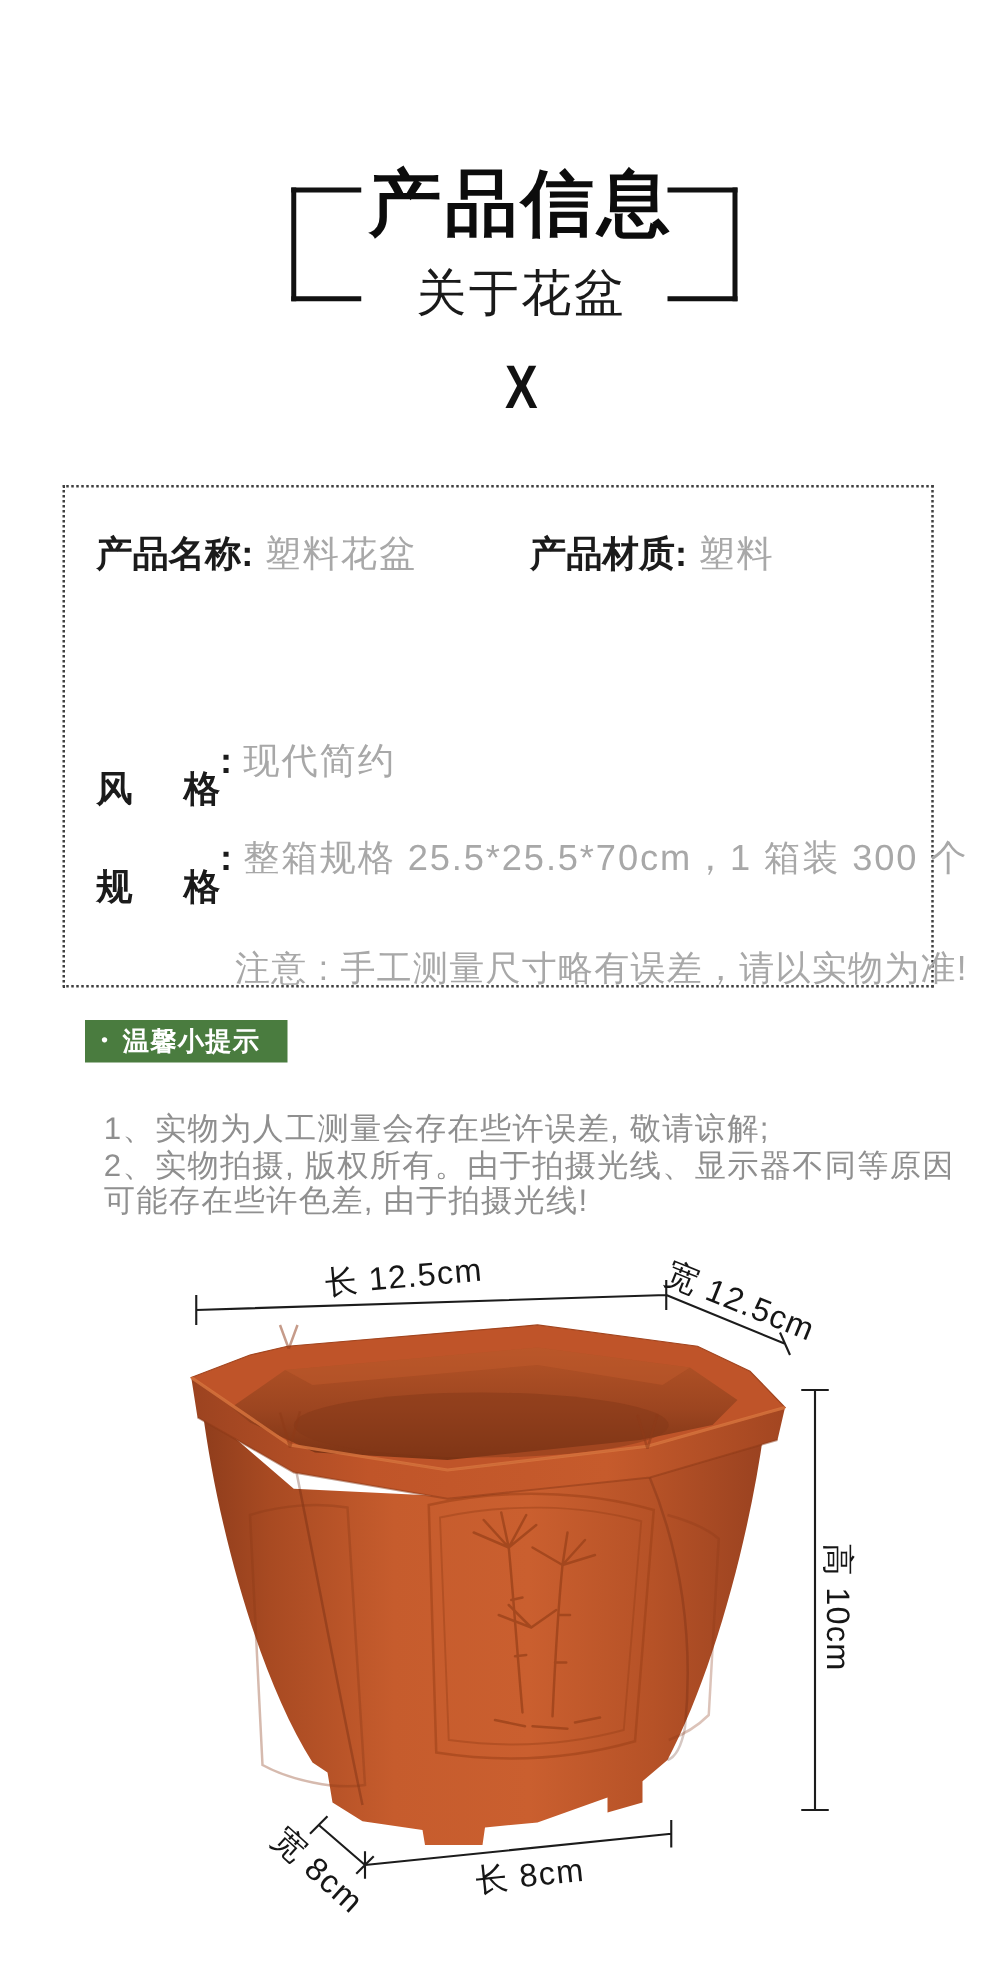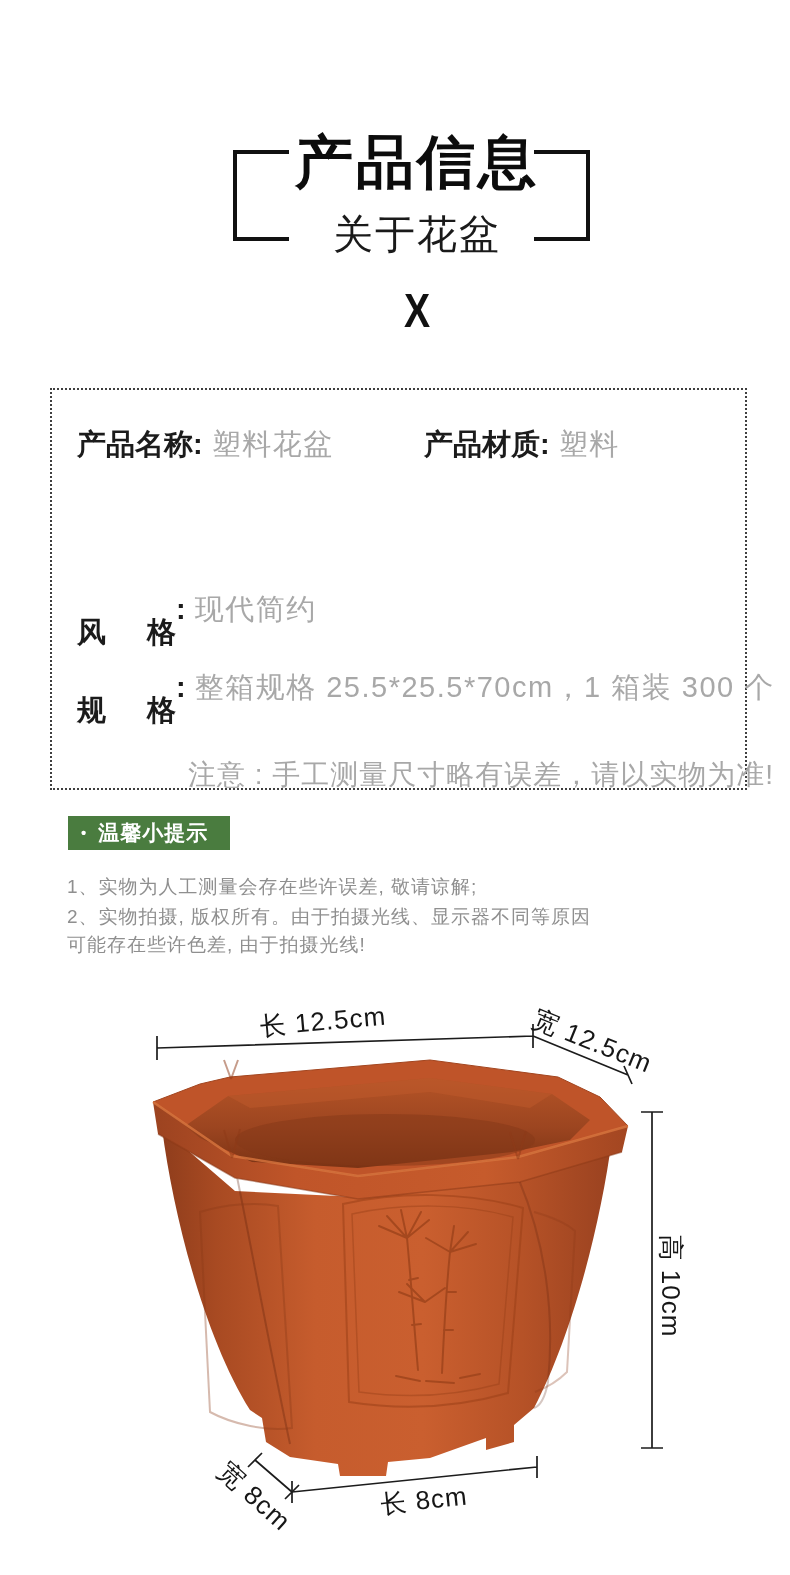--- a/index.html
+++ b/index.html
@@ -31,21 +31,21 @@
   .colon{margin-right:9px;}
   .val{color:var(--value-gray,#a8a8a8);letter-spacing:1.5px;}
   .r4-note{position:absolute;left:136px;top:318px;white-space:nowrap;
            font-size:28px;line-height:38px;color:var(--value-gray,#a8a8a8);letter-spacing:1px;margin-top:48px;}
 
   
   .tip-badge{position:absolute;left:68px;top:816px;width:162px;height:34px;
              background:var(--tip-green,#4a7c3f);color:#fff;display:flex;align-items:center;
              padding-left:13px;box-sizing:border-box;gap:11px;font-size:21px;font-weight:bold;letter-spacing:1px;}
   .tip-dot{font-size:15px;line-height:34px;}
-  .note{position:absolute;left:67px;margin:0;font-size:19px;line-height:26px;
+  .note{position:absolute;left:67px;margin:16px;font-size:25px;line-height:26px;
         color:var(--note-gray,#8f8f8f);letter-spacing:1px;white-space:nowrap;}
   .n1{top:874px;} .n2{top:904px;text-align:center;} .n3{top:932px;}
 
   
   .figure{position:absolute;left:100px;top:980px;width:600px;height:595px;}
   .figure svg{position:absolute;left:0;top:0;}
   .dim{position:absolute;font-size:26px;font-weight:500;color:var(--dim-ink,#161616);
        white-space:nowrap;text-align:center;letter-spacing:1px;}
   .dim-top-length{left:133px;top:24px;width:180px;transform:rotate(-5deg);}
   .dim-top-width{left:412px;top:44px;width:160px;transform:rotate(22deg);}

